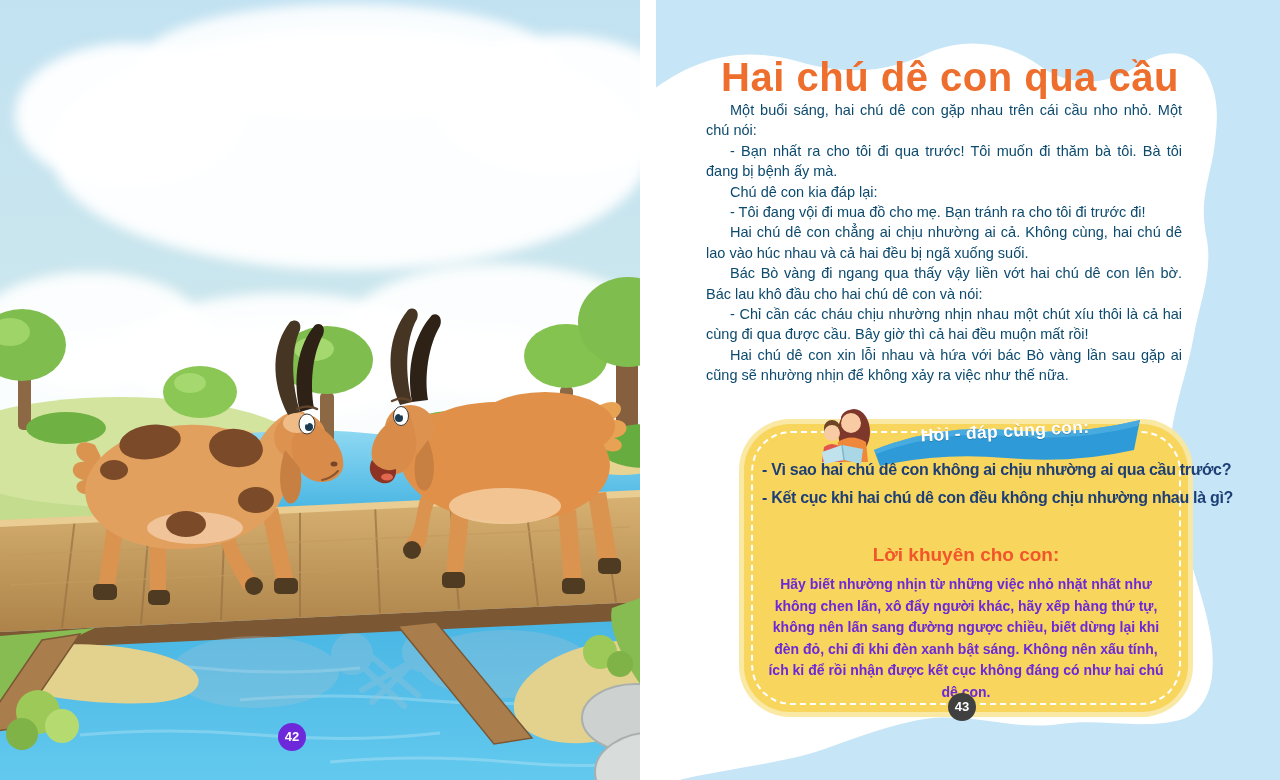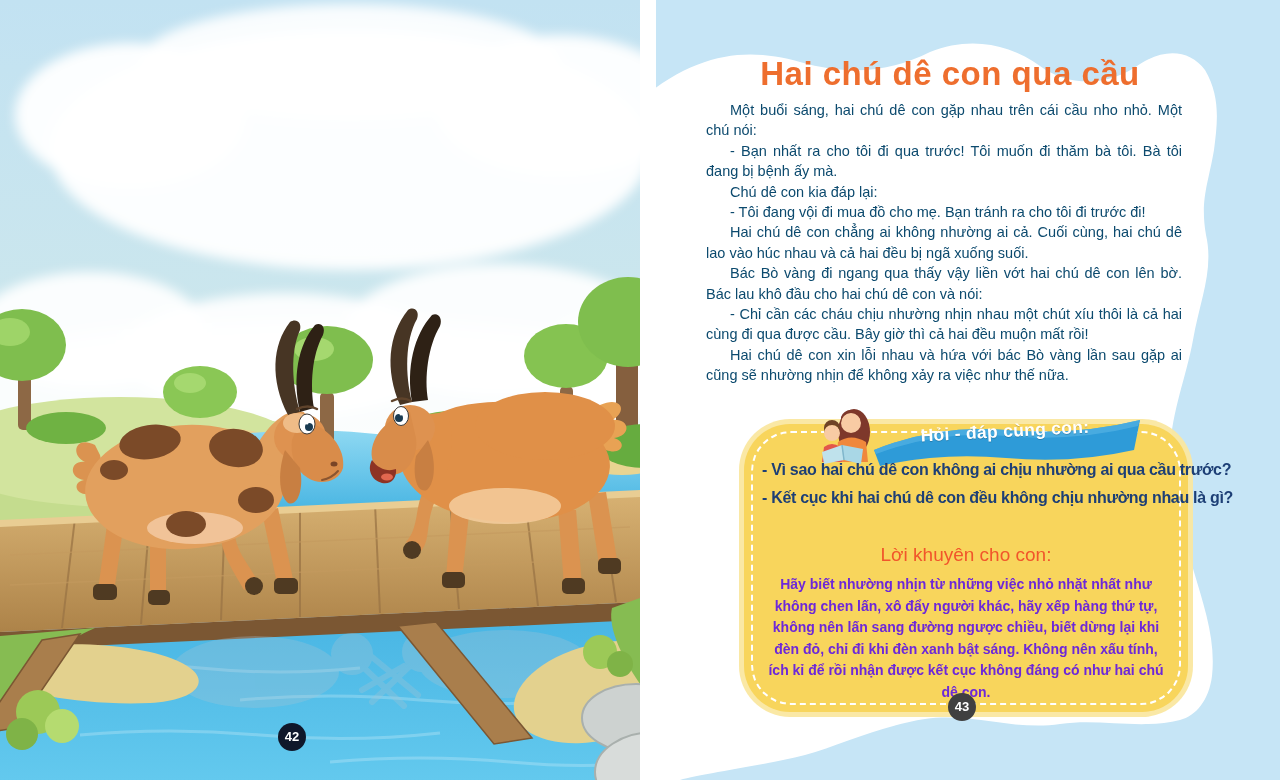--- a/index.html
+++ b/index.html
@@ -5,21 +5,21 @@
   html,body{margin:0;padding:0;background:#e8eef2;}
   .stage{
     position:relative;width:1280px;height:780px;overflow:hidden;
     background:#C6E5F6;
     font-family:"Liberation Sans","DejaVu Sans",sans-serif;
   }
   .abs{position:absolute;}
   
   .story-title{
     left:690px;top:55px;width:520px;text-align:center;
-    font-size:33px;font-weight:800;letter-spacing:.5px;color:#EE6E2E;
+    font-size:40px;font-weight:800;letter-spacing:.5px;color:#EE6E2E;
   }
   .story-body{
     left:706px;top:100px;width:476px;
     font-size:14.5px;line-height:20.4px;color:#0c4a6e;text-align:justify;
   }
   .story-body p{margin:0;text-indent:24px;}
   
   .qa-box{
     left:744px;top:424px;width:444px;height:288px;
     background:#F8D55C;border-radius:46px;
@@ -36,32 +36,32 @@
     font-size:17.5px;font-weight:800;color:#ffffff;letter-spacing:.3px;
     text-shadow:0 1px 0 rgba(0,0,0,.18);
   }
   .qa-questions{
     left:762px;top:456px;width:414px;
     font-size:16px;line-height:28px;font-weight:600;color:#1D3F76;
     letter-spacing:-0.3px;white-space:nowrap;
   }
   .advice-title{
     left:764px;top:544px;width:404px;text-align:center;
-    font-size:19px;font-weight:400;color:#F1562B;
+    font-size:19px;font-weight:700;color:#F1562B;
   }
   .advice-text{
     left:766px;top:574px;width:400px;text-align:center;
     font-size:14px;line-height:21.5px;font-weight:600;color:#6d28d9;
   }
   
   .badge{
     width:28px;height:28px;border-radius:50%;
     color:#fff;font-size:13px;font-weight:700;line-height:28px;text-align:center;
   }
-  .badge-42{left:278px;top:723px;background:#0f172a;}
+  .badge-42{left:278px;top:723px;background:#6d28d9;}
   .badge-43{left:948px;top:693px;background:#404040;}
 </style>
 </head>
 <body>
 
 <div class="stage">
 
   <svg class="abs" style="left:0;top:0" width="660" height="780" viewBox="0 0 660 780">
     <defs>
       <linearGradient id="sky" x1="0" y1="0" x2="0" y2="1">
@@ -287,21 +287,21 @@
              L 0,780 Z" fill="#ffffff"></path>
   </svg>
 
   <div class="abs story-title">Hai chú dê con qua cầu</div>
 
   <div class="abs story-body">
     <p>Một buổi sáng, hai chú dê con gặp nhau trên cái cầu nho nhỏ. Một chú nói:</p>
     <p>- Bạn nhất ra cho tôi đi qua trước! Tôi muốn đi thăm bà tôi. Bà tôi đang bị bệnh ấy mà.</p>
     <p>Chú dê con kia đáp lại:</p>
     <p>- Tôi đang vội đi mua đồ cho mẹ. Bạn tránh ra cho tôi đi trước đi!</p>
-    <p>Hai chú dê con chẳng ai không nhường ai cả. Cuối cùng, hai chú dê lao vào húc nhau và cả hai đều bị ngã xuống suối.</p>
+    <p>Hai chú dê con chẳng ai chịu nhường ai cả. Không cùng, hai chú dê lao vào húc nhau và cả hai đều bị ngã xuống suối.</p>
     <p>Bác Bò vàng đi ngang qua thấy vậy liền vớt hai chú dê con lên bờ. Bác lau khô đầu cho hai chú dê con và nói:</p>
     <p>- Chỉ cần các cháu chịu nhường nhịn nhau một chút xíu thôi là cả hai cùng đi qua được cầu. Bây giờ thì cả hai đều muộn mất rồi!</p>
     <p>Hai chú dê con xin lỗi nhau và hứa với bác Bò vàng lần sau gặp ai cũng sẽ nhường nhịn để không xảy ra việc như thế nữa.</p>
   </div>
 
   <div class="abs qa-box"></div>
   <div class="abs qa-dash"></div>
 
   <svg class="abs ribbon-wrap" viewBox="0 0 280 52">
     <path d="M6,36 Q70,10 138,16 Q208,22 272,6 L266,36 Q204,50 138,44 Q72,38 12,52 Z" fill="#2E9BD8"></path>

